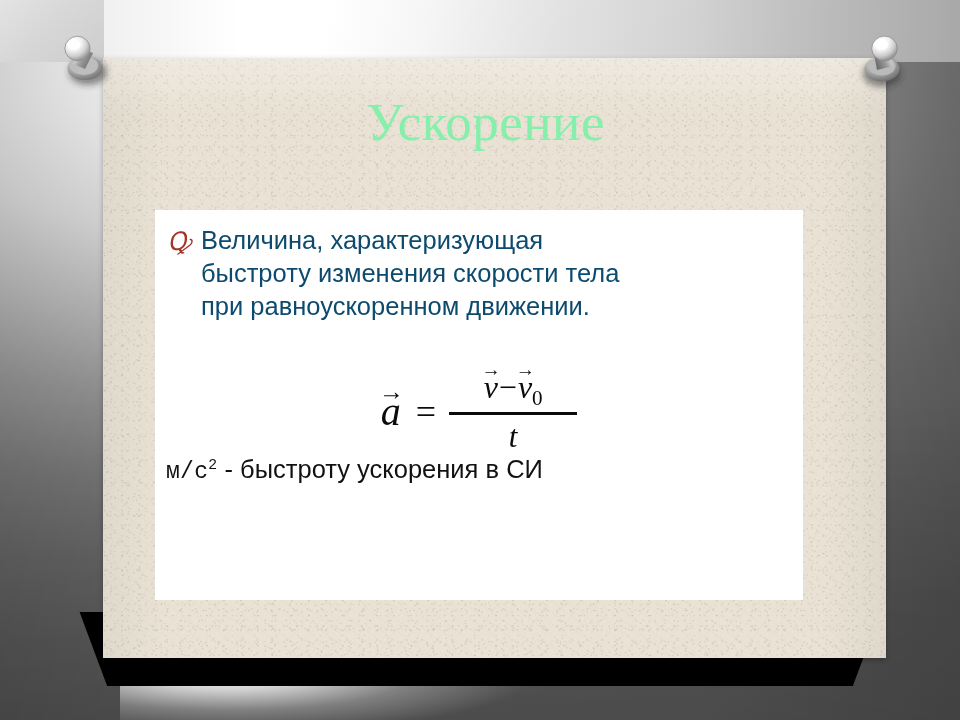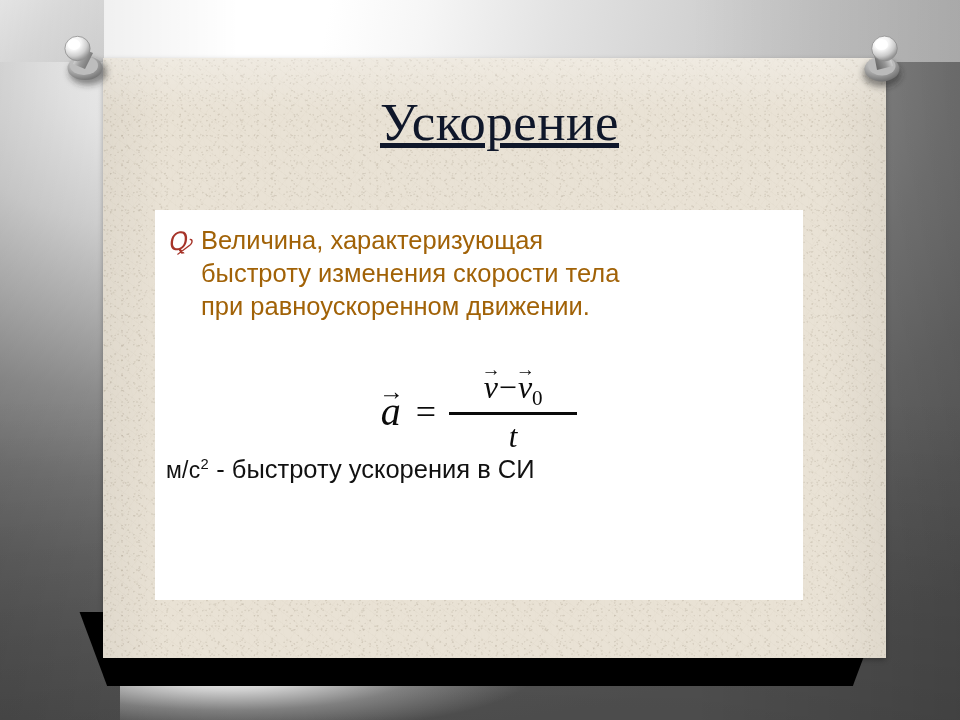--- a/index.html
+++ b/index.html
@@ -135,30 +135,29 @@
   }
 
   
   .pin { position: absolute; width: 76px; height: 76px; }
   .pin-left  { left: 48px;  top: 24px; }
   .pin-right { left: 846px; top: 24px; }
 
   
   .title {
     position: absolute;
-    left: 108px;
+    left: 94px;
     top: 92px;
     width: 783px;
     text-align: center;
     font-family: "Liberation Serif", "DejaVu Serif", serif;
     font-size: 53px;
     line-height: 60px;
-    color: #0f172a;
+    color: #86efac;
     letter-spacing: 0.5px;
-    text-decoration: underline;
   }
 
   
   .panel {
     position: absolute;
     left: 155px;
     top: 210px;
     width: 648px;
     height: 390px;
     background: #ffffff;
@@ -182,21 +181,21 @@
     font-style: italic;
     text-align: left;
     padding-left: 2px;
     transform: rotate(-8deg);
   }
   .bullet-text {
     flex: 1 1 auto;
     font-family: "Liberation Sans", sans-serif;
     font-size: 25.5px;
     line-height: 33px;
-    color: #a16207;
+    color: #0c4a6e;
     max-width: 430px;
   }
 
   
   .formula {
     position: absolute;
     left: 0;
     top: 158px;
     width: 648px;
     display: flex;
@@ -262,21 +261,21 @@
   
   .units {
     position: absolute;
     left: 11px;
     top: 245px;
     width: 630px;
     white-space: nowrap;
     color: #111111;
   }
   .units-math {
-    font-family: Liberation Sans, sans-serif;
+    font-family: Liberation Mono, monospace;
     font-size: 23px;
     letter-spacing: 0.3px;
     text-align: center;
   }
   .units-math .sup2 {
     font-size: 0.64em;
     vertical-align: super;
     line-height: 0;
   }
   .units-text {

